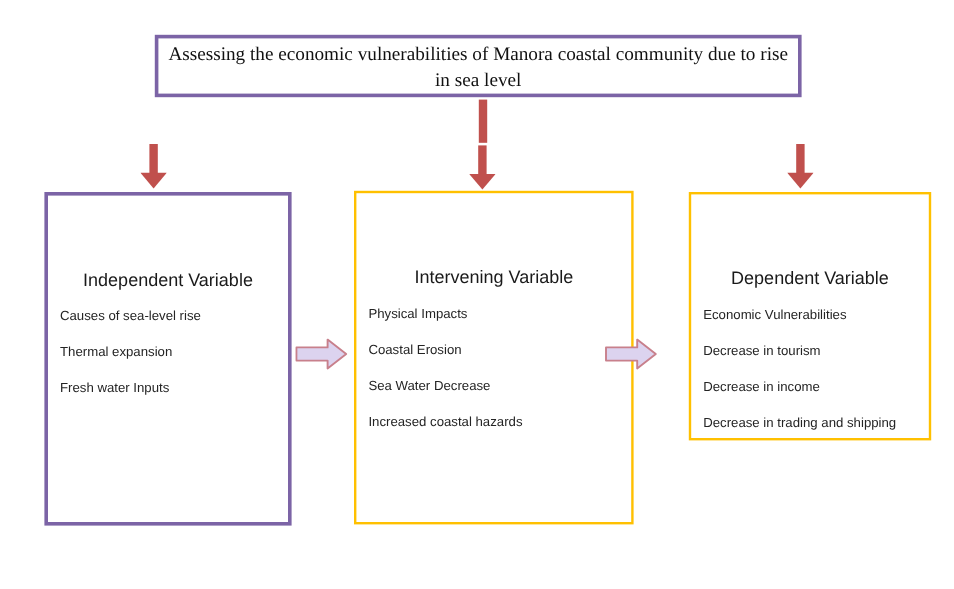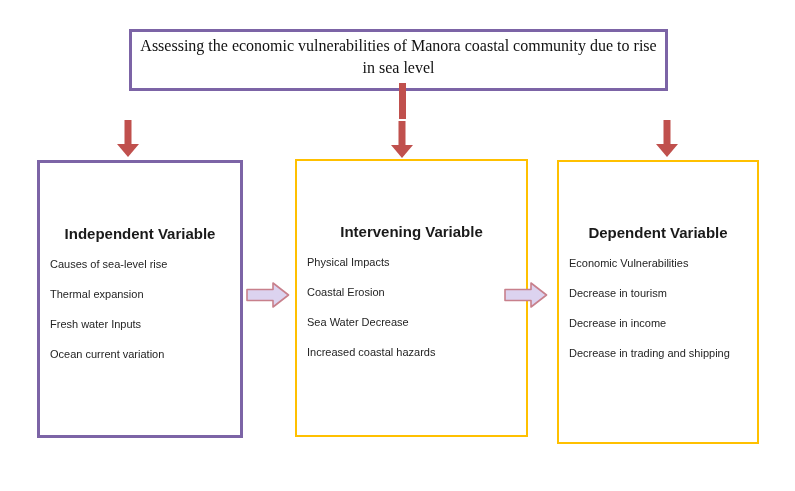--- a/index.html
+++ b/index.html
@@ -14,21 +14,21 @@
     height: 491px;
     background: #ffffff;
     overflow: hidden;
     color: var(--text, #1f1f1f);
   }
 
   
   .title-box {
     position: absolute;
     left: 129px; top: 29px;
-    width: 539px; height: 62px;
+    width: 539px; height: 52px;
     box-sizing: border-box;
     border: 3px solid var(--purple, #7c64a6);
     background: #ffffff;
   }
   .title-text {
     margin-top: 3px;
     text-align: center;
     font-family: "Liberation Serif", serif;
     font-size: 16px;
     line-height: 22px;
@@ -36,28 +36,28 @@
   }
 
   
   .vbox {
     position: absolute;
     box-sizing: border-box;
     background: #ffffff;
   }
   .vbox.left  { left: 37px;  top: 160px; width: 206px; height: 278px; border: 3px solid var(--purple, #7c64a6); }
   .vbox.mid   { left: 295px; top: 159px; width: 233px; height: 278px; border: 2px solid var(--gold, #ffc000); }
-  .vbox.right { left: 557px; top: 160px; width: 202px; height: 284px; border: 2px solid var(--gold, #ffc000); }
+  .vbox.right { left: 574px; top: 160px; width: 202px; height: 207px; border: 2px solid var(--gold, #ffc000); }
 
   .box-heading {
     margin: 61px 6px 12px 6px;
     text-align: center;
     font-size: 15px;
     line-height: 19px;
-    font-weight: bold;
+    font-weight: normal;
     color: #1a1a1a;
   }
   .box-item {
     margin: 0 10px 11px 10px;
     font-size: 11px;
     line-height: 19px;
     color: #242424;
   }
 
   
@@ -116,21 +116,20 @@
   <svg class="down-arrow a3" viewBox="0 0 22 38">
     <rect x="7.5" y="0" width="7" height="25"></rect>
     <polygon points="0,24 22,24 11,37"></polygon>
   </svg>
 
   <div class="vbox left" style="border-color: rgb(124, 100, 166);">
     <div class="box-heading">Independent Variable</div>
     <div class="box-item">Causes of sea-level rise</div>
     <div class="box-item">Thermal expansion</div>
     <div class="box-item">Fresh water Inputs</div>
-    <div class="box-item">Ocean current variation</div>
   </div>
 
   <svg class="block-arrow b1" viewBox="0 0 44 28">
     <polygon points="1,8.5 27,8.5 27,2 42.5,14 27,26 27,19.5 1,19.5"></polygon>
   </svg>
 
   <div class="vbox mid" style="border-color: rgb(255, 192, 0);">
     <div class="box-heading">Intervening Variable</div>
     <div class="box-item">Physical Impacts</div>
     <div class="box-item">Coastal Erosion</div>

